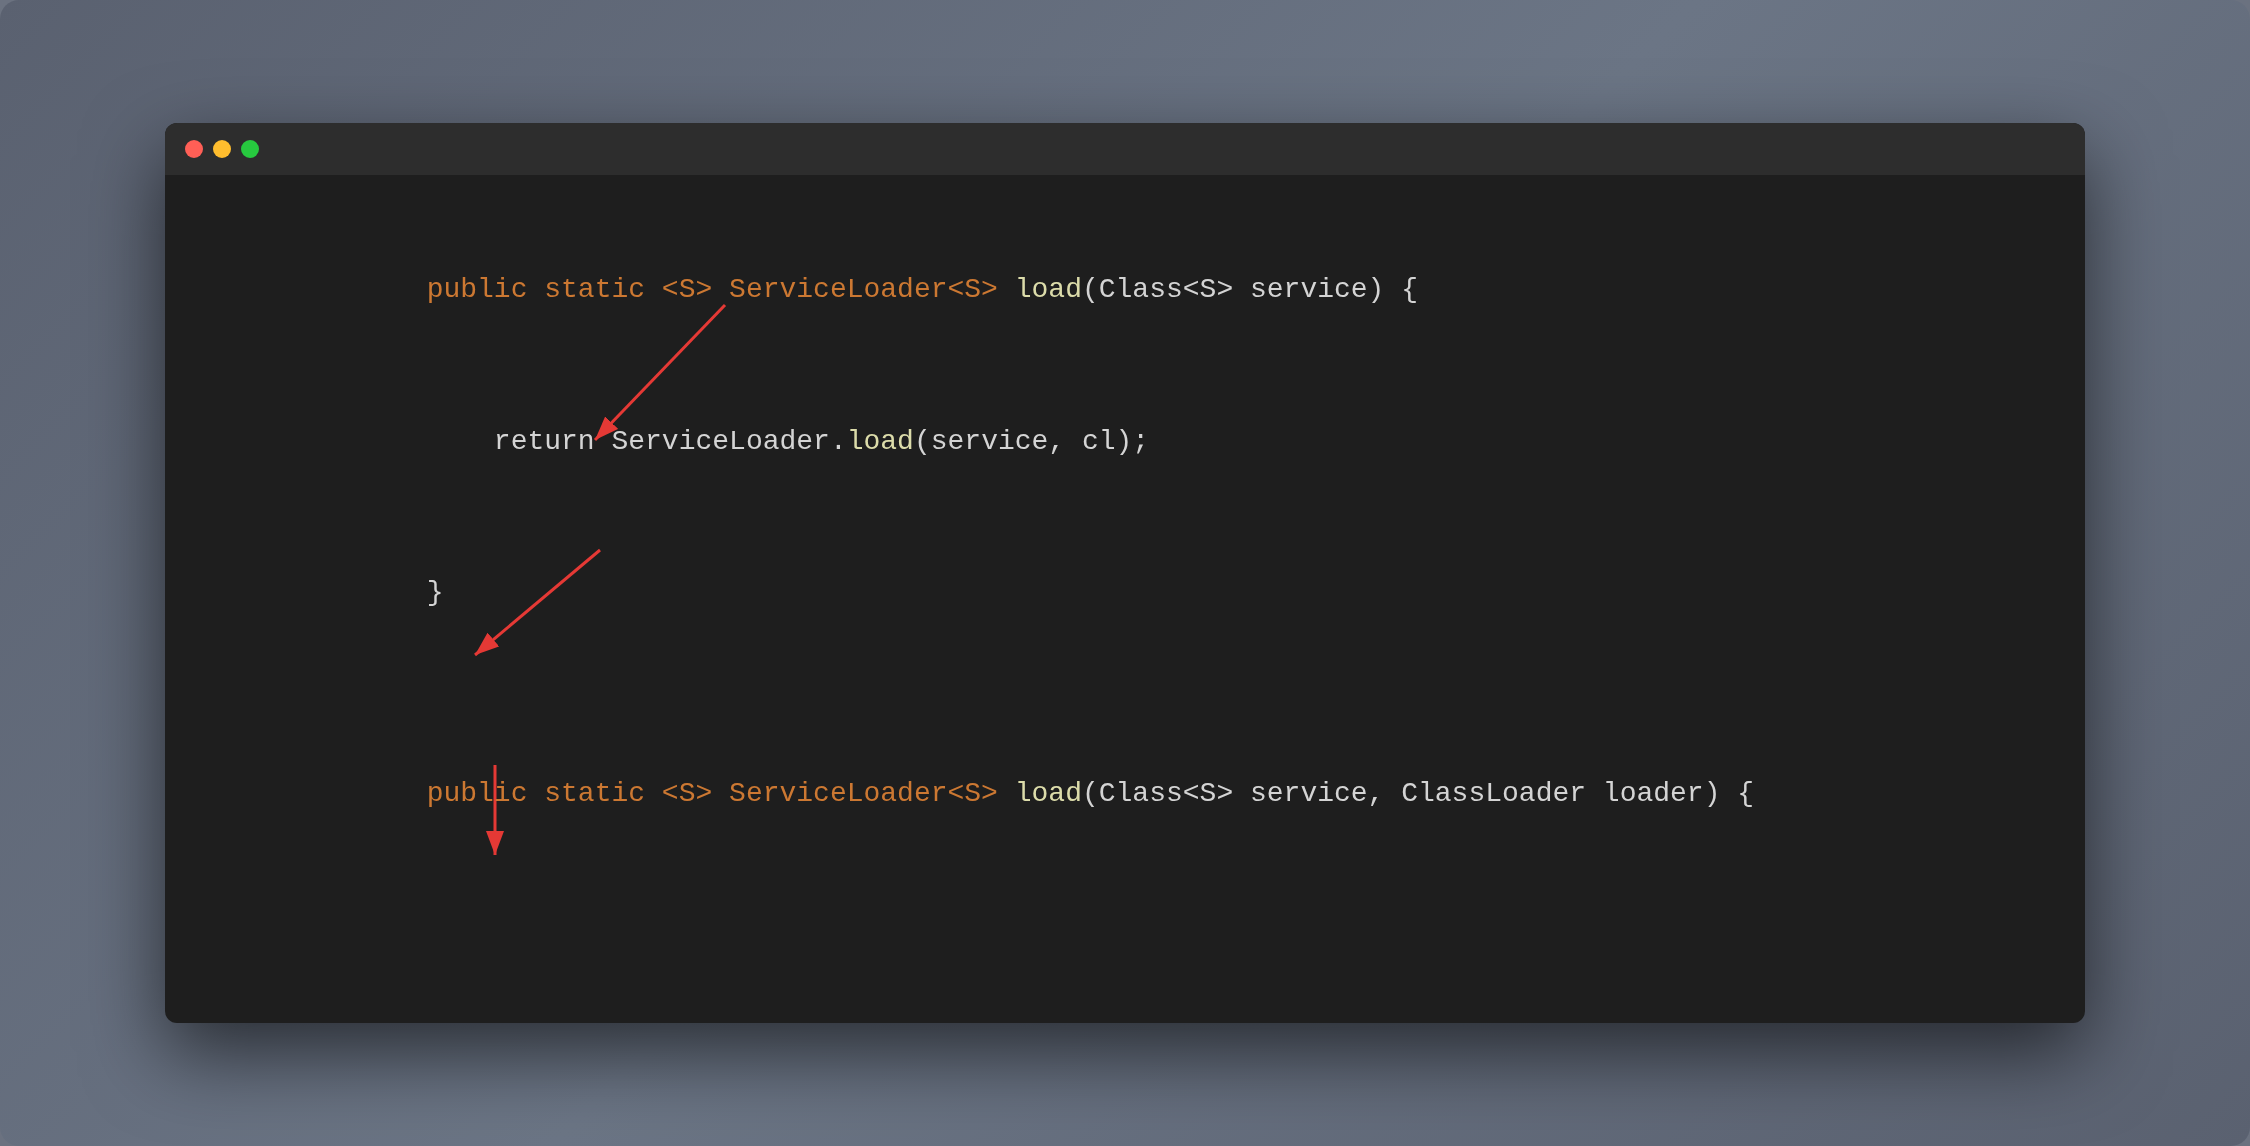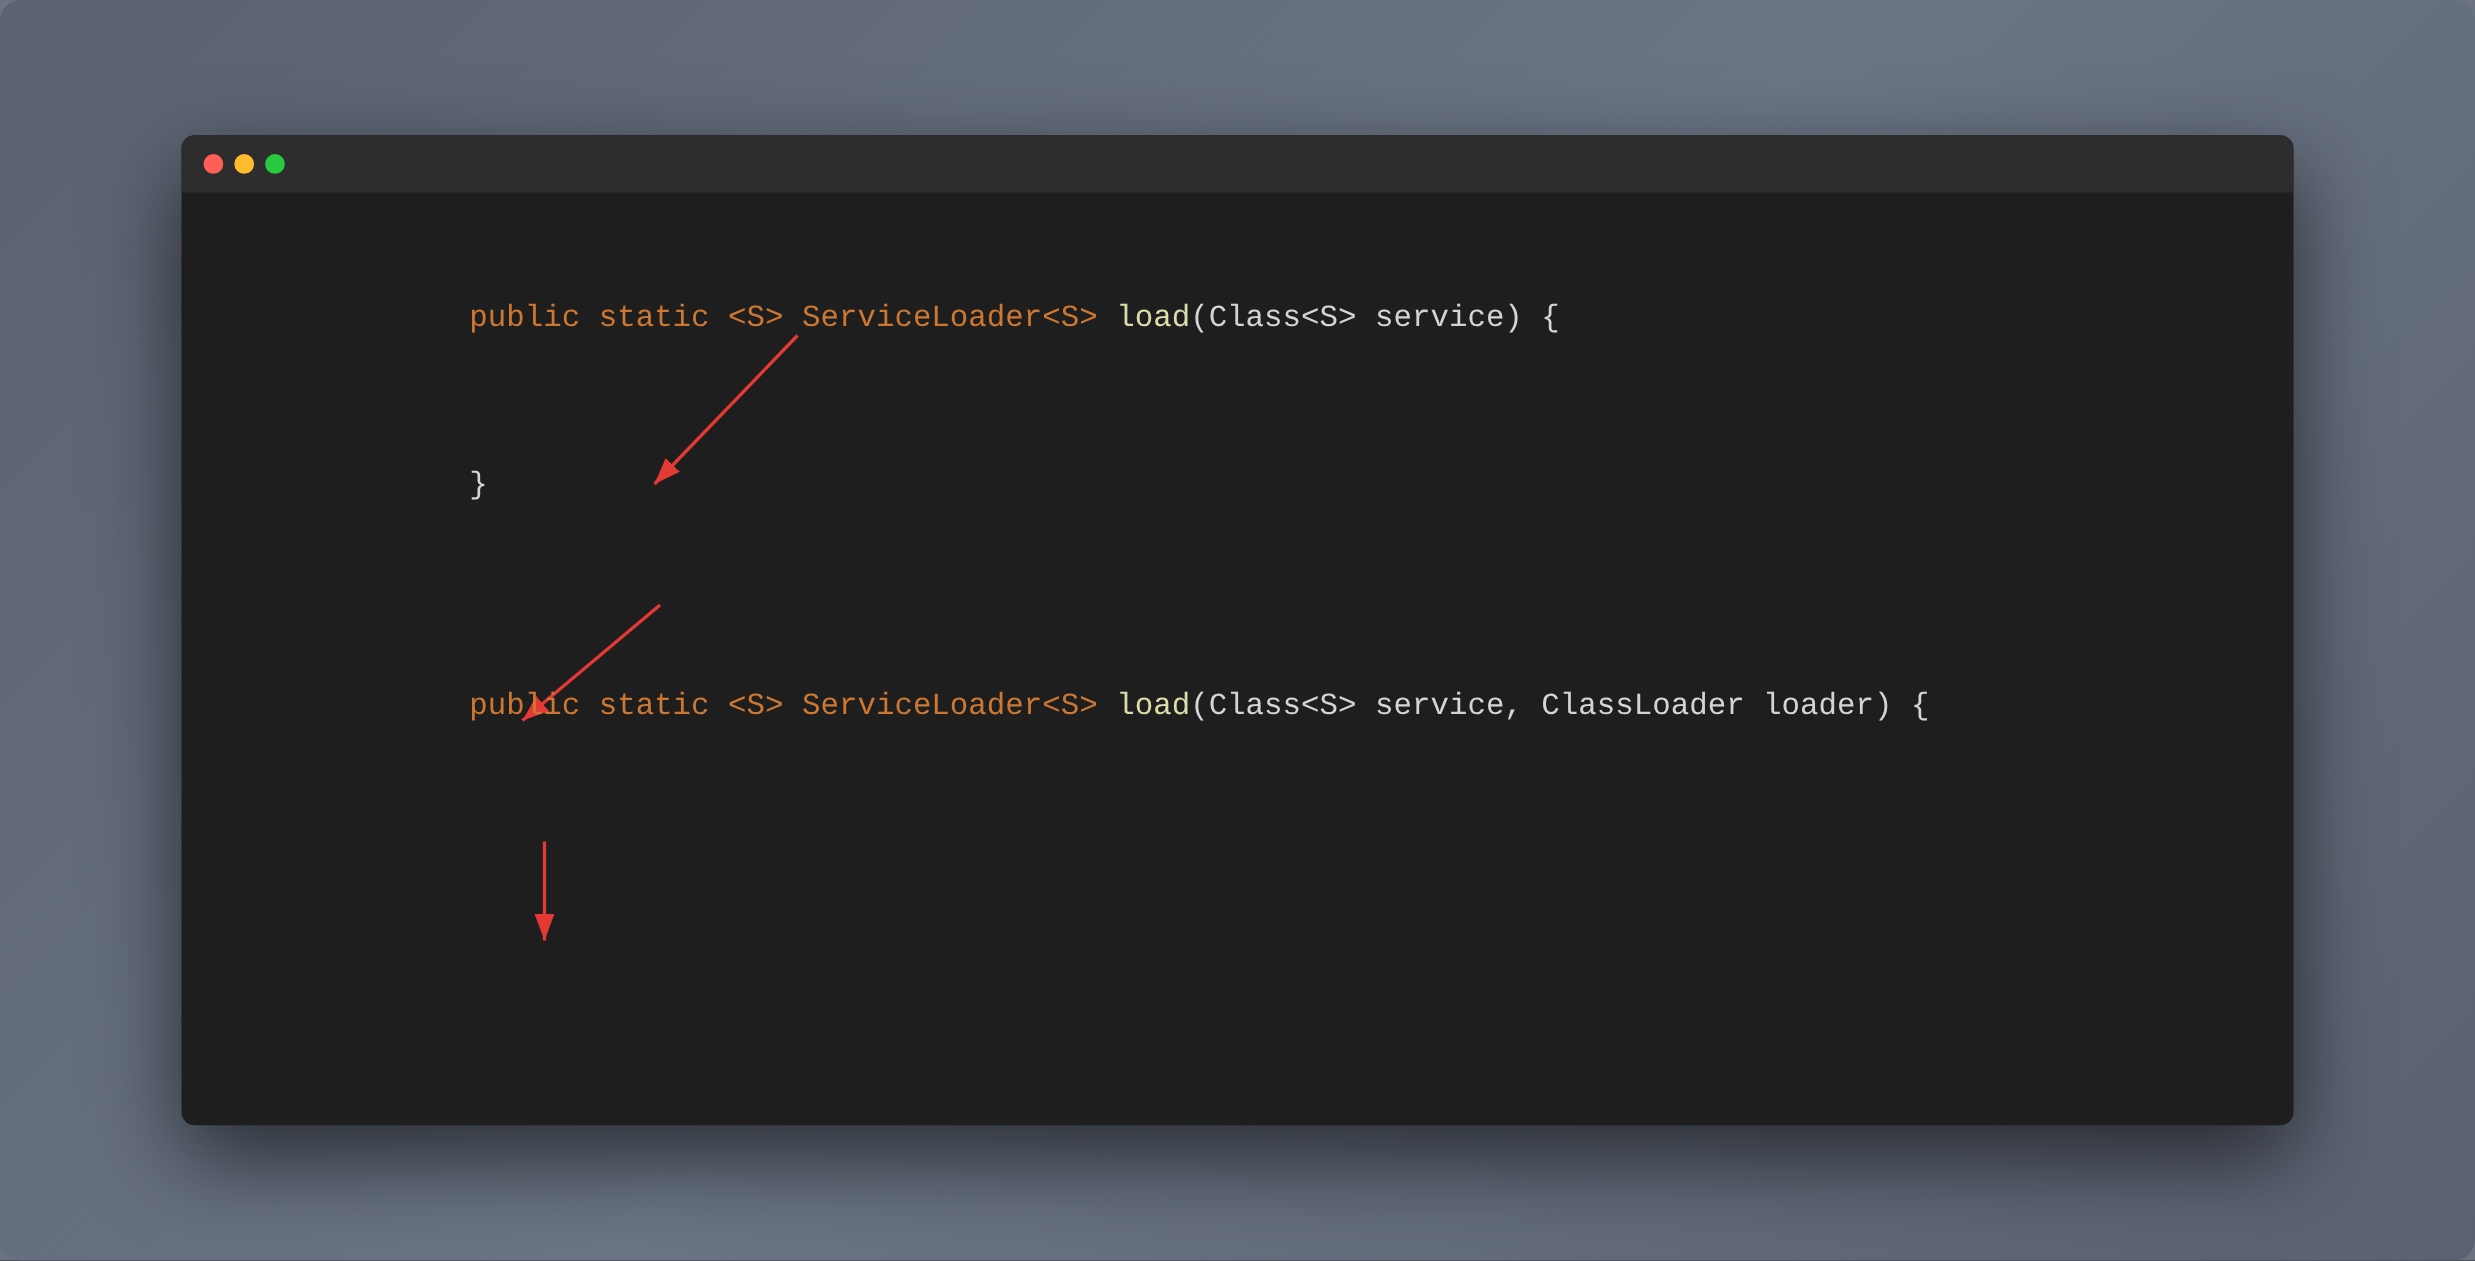--- a/index.html
+++ b/index.html
@@ -110,20 +110,23 @@
         <line x1="435" y1="375" x2="310" y2="480" stroke="#e53935" stroke-width="3" marker-end="url(#arrowhead)"></line>
 
         <line x1="330" y1="590" x2="330" y2="680" stroke="#e53935" stroke-width="3" marker-end="url(#arrowhead)"></line>
       </svg>
 
       <span class="line">
         <span class="kw">    public static &lt;S&gt; ServiceLoader&lt;S&gt; </span><span class="method" style="color:#dcdcaa">load</span><span class="plain">(Class&lt;S&gt; service) {</span>
       </span>
 
 
+      <span class="line">
+        <span class="plain">        return ServiceLoader.</span><span class="method" style="color:#dcdcaa">load</span><span class="plain">(service, cl);</span>
+      </span>
 
       <span class="line">
         <span class="plain">    }</span>
       </span>
 
       <span class="line">&nbsp;</span>
 
       <span class="line">
         <span class="kw">    public static &lt;S&gt; ServiceLoader&lt;S&gt; </span><span class="method" style="color:#dcdcaa">load</span><span class="plain">(Class&lt;S&gt; service, ClassLoader loader) {</span>
       </span>

